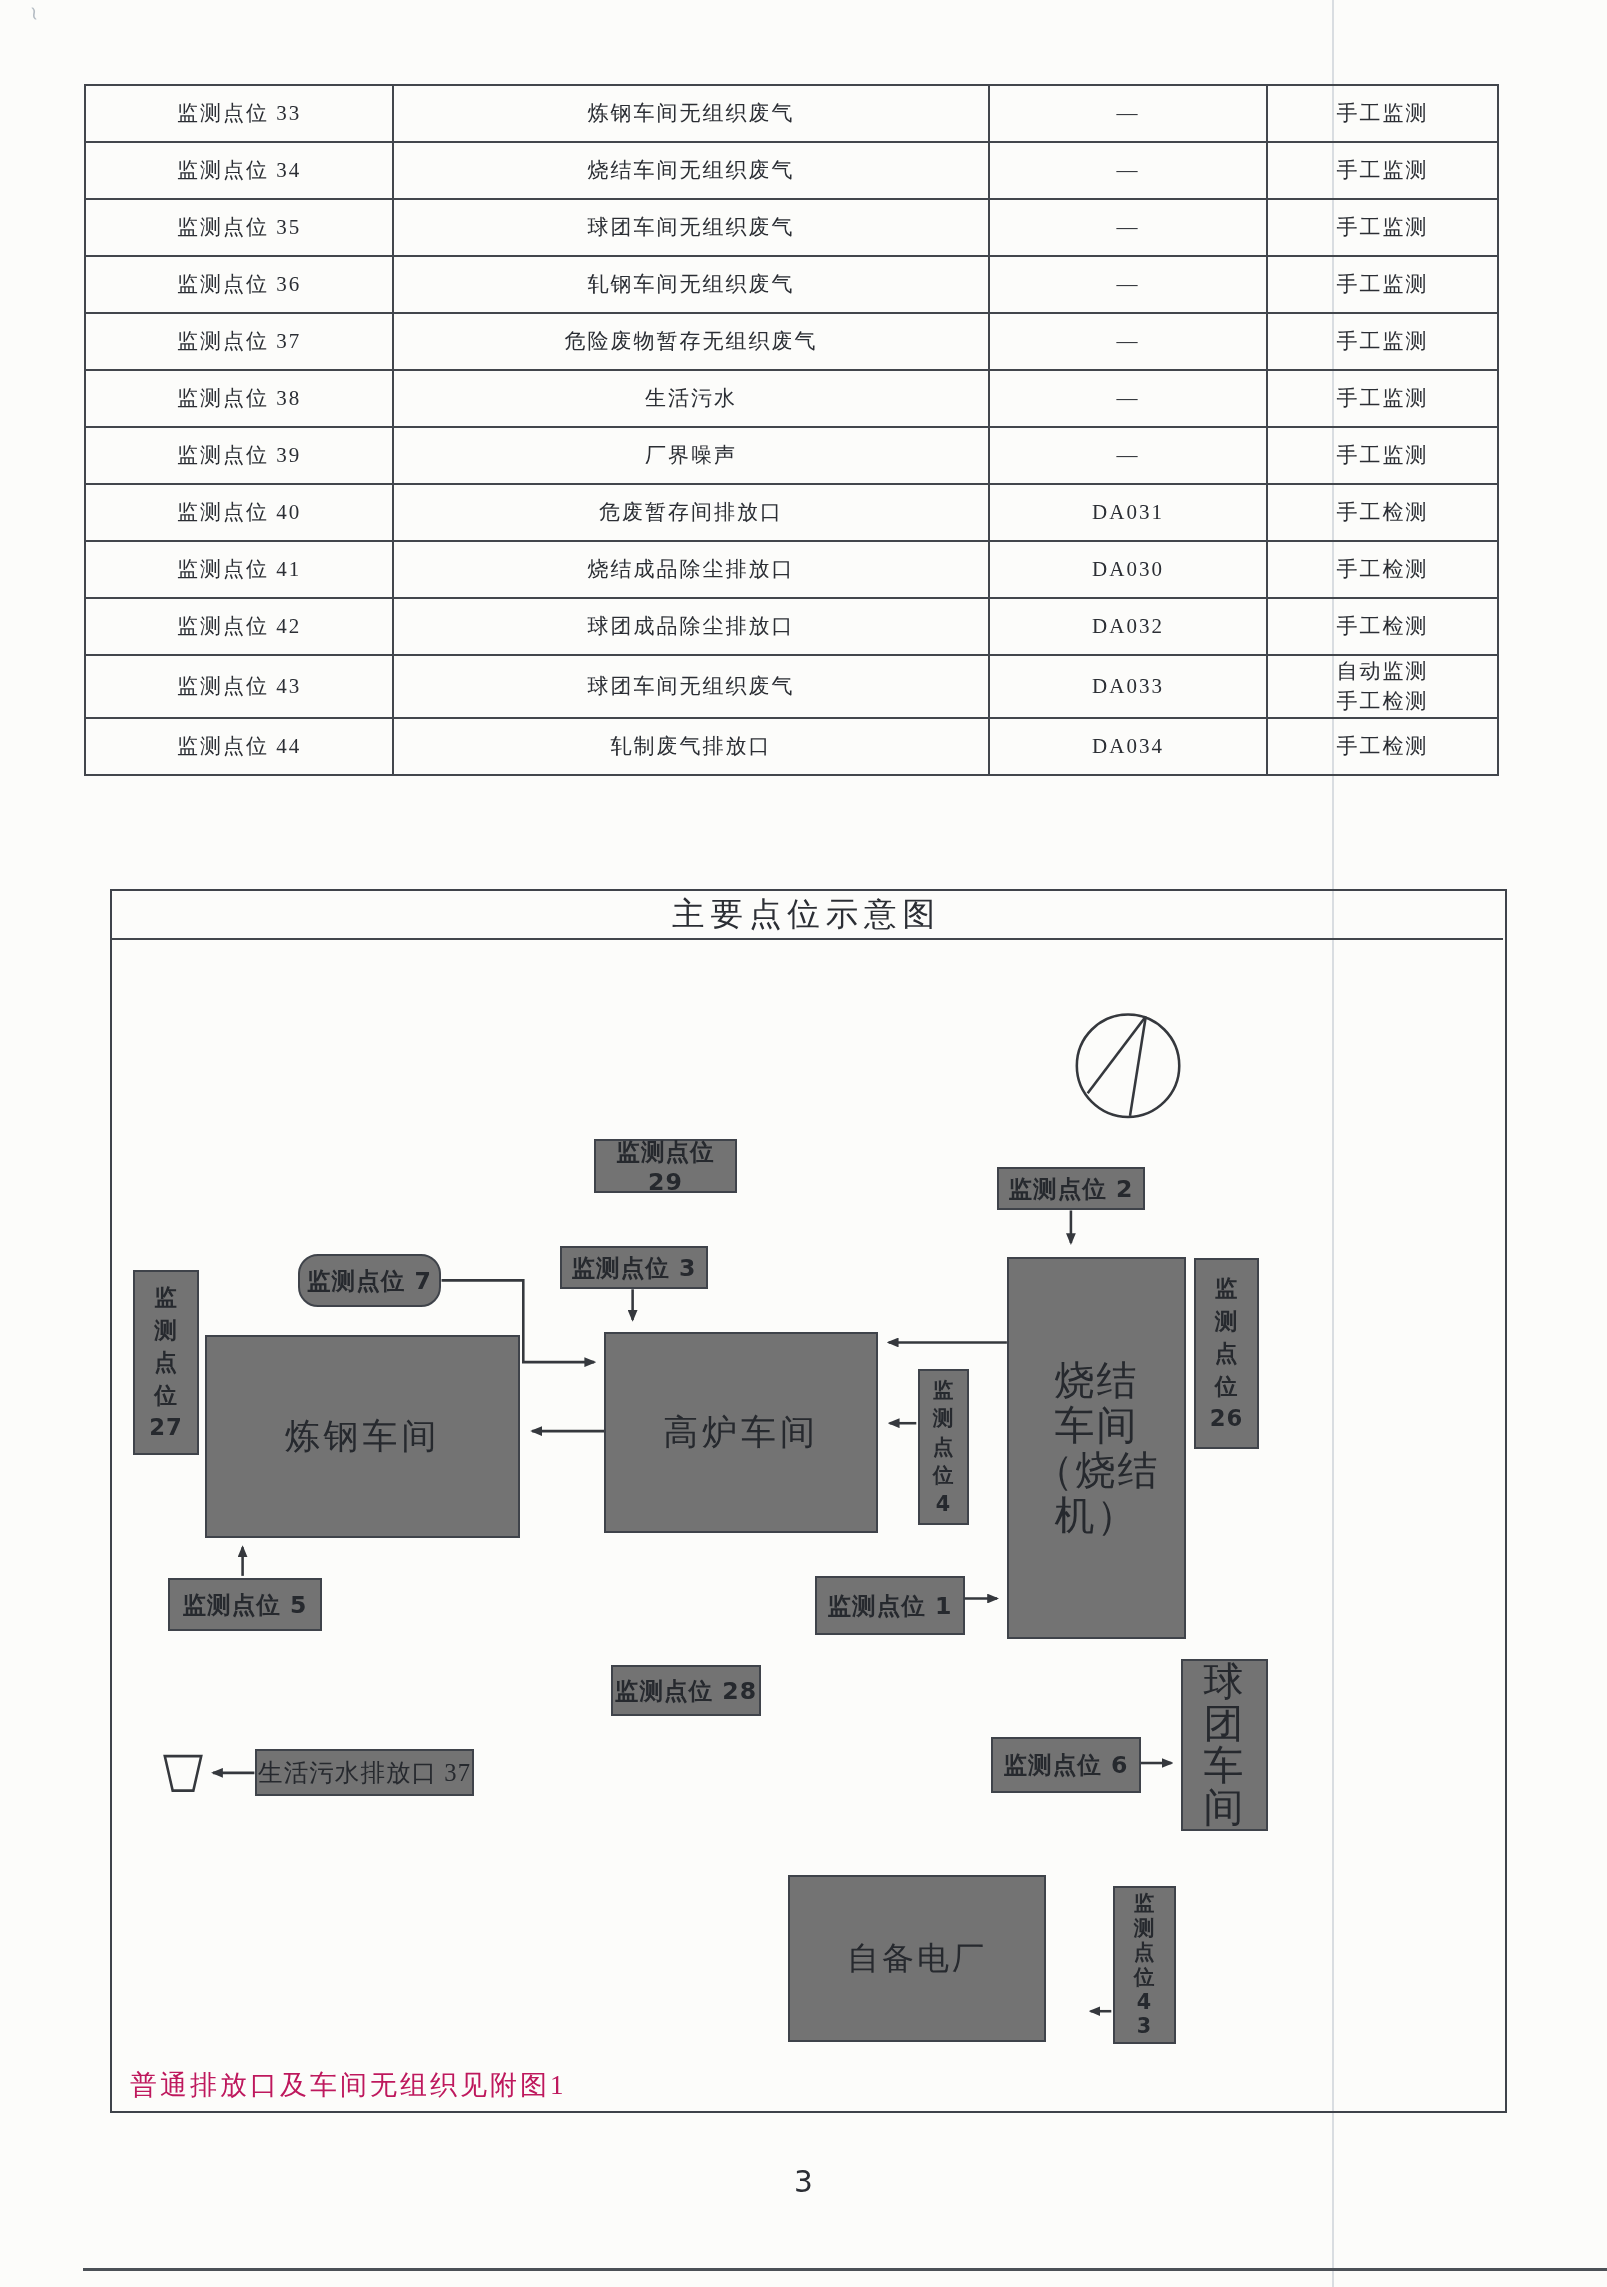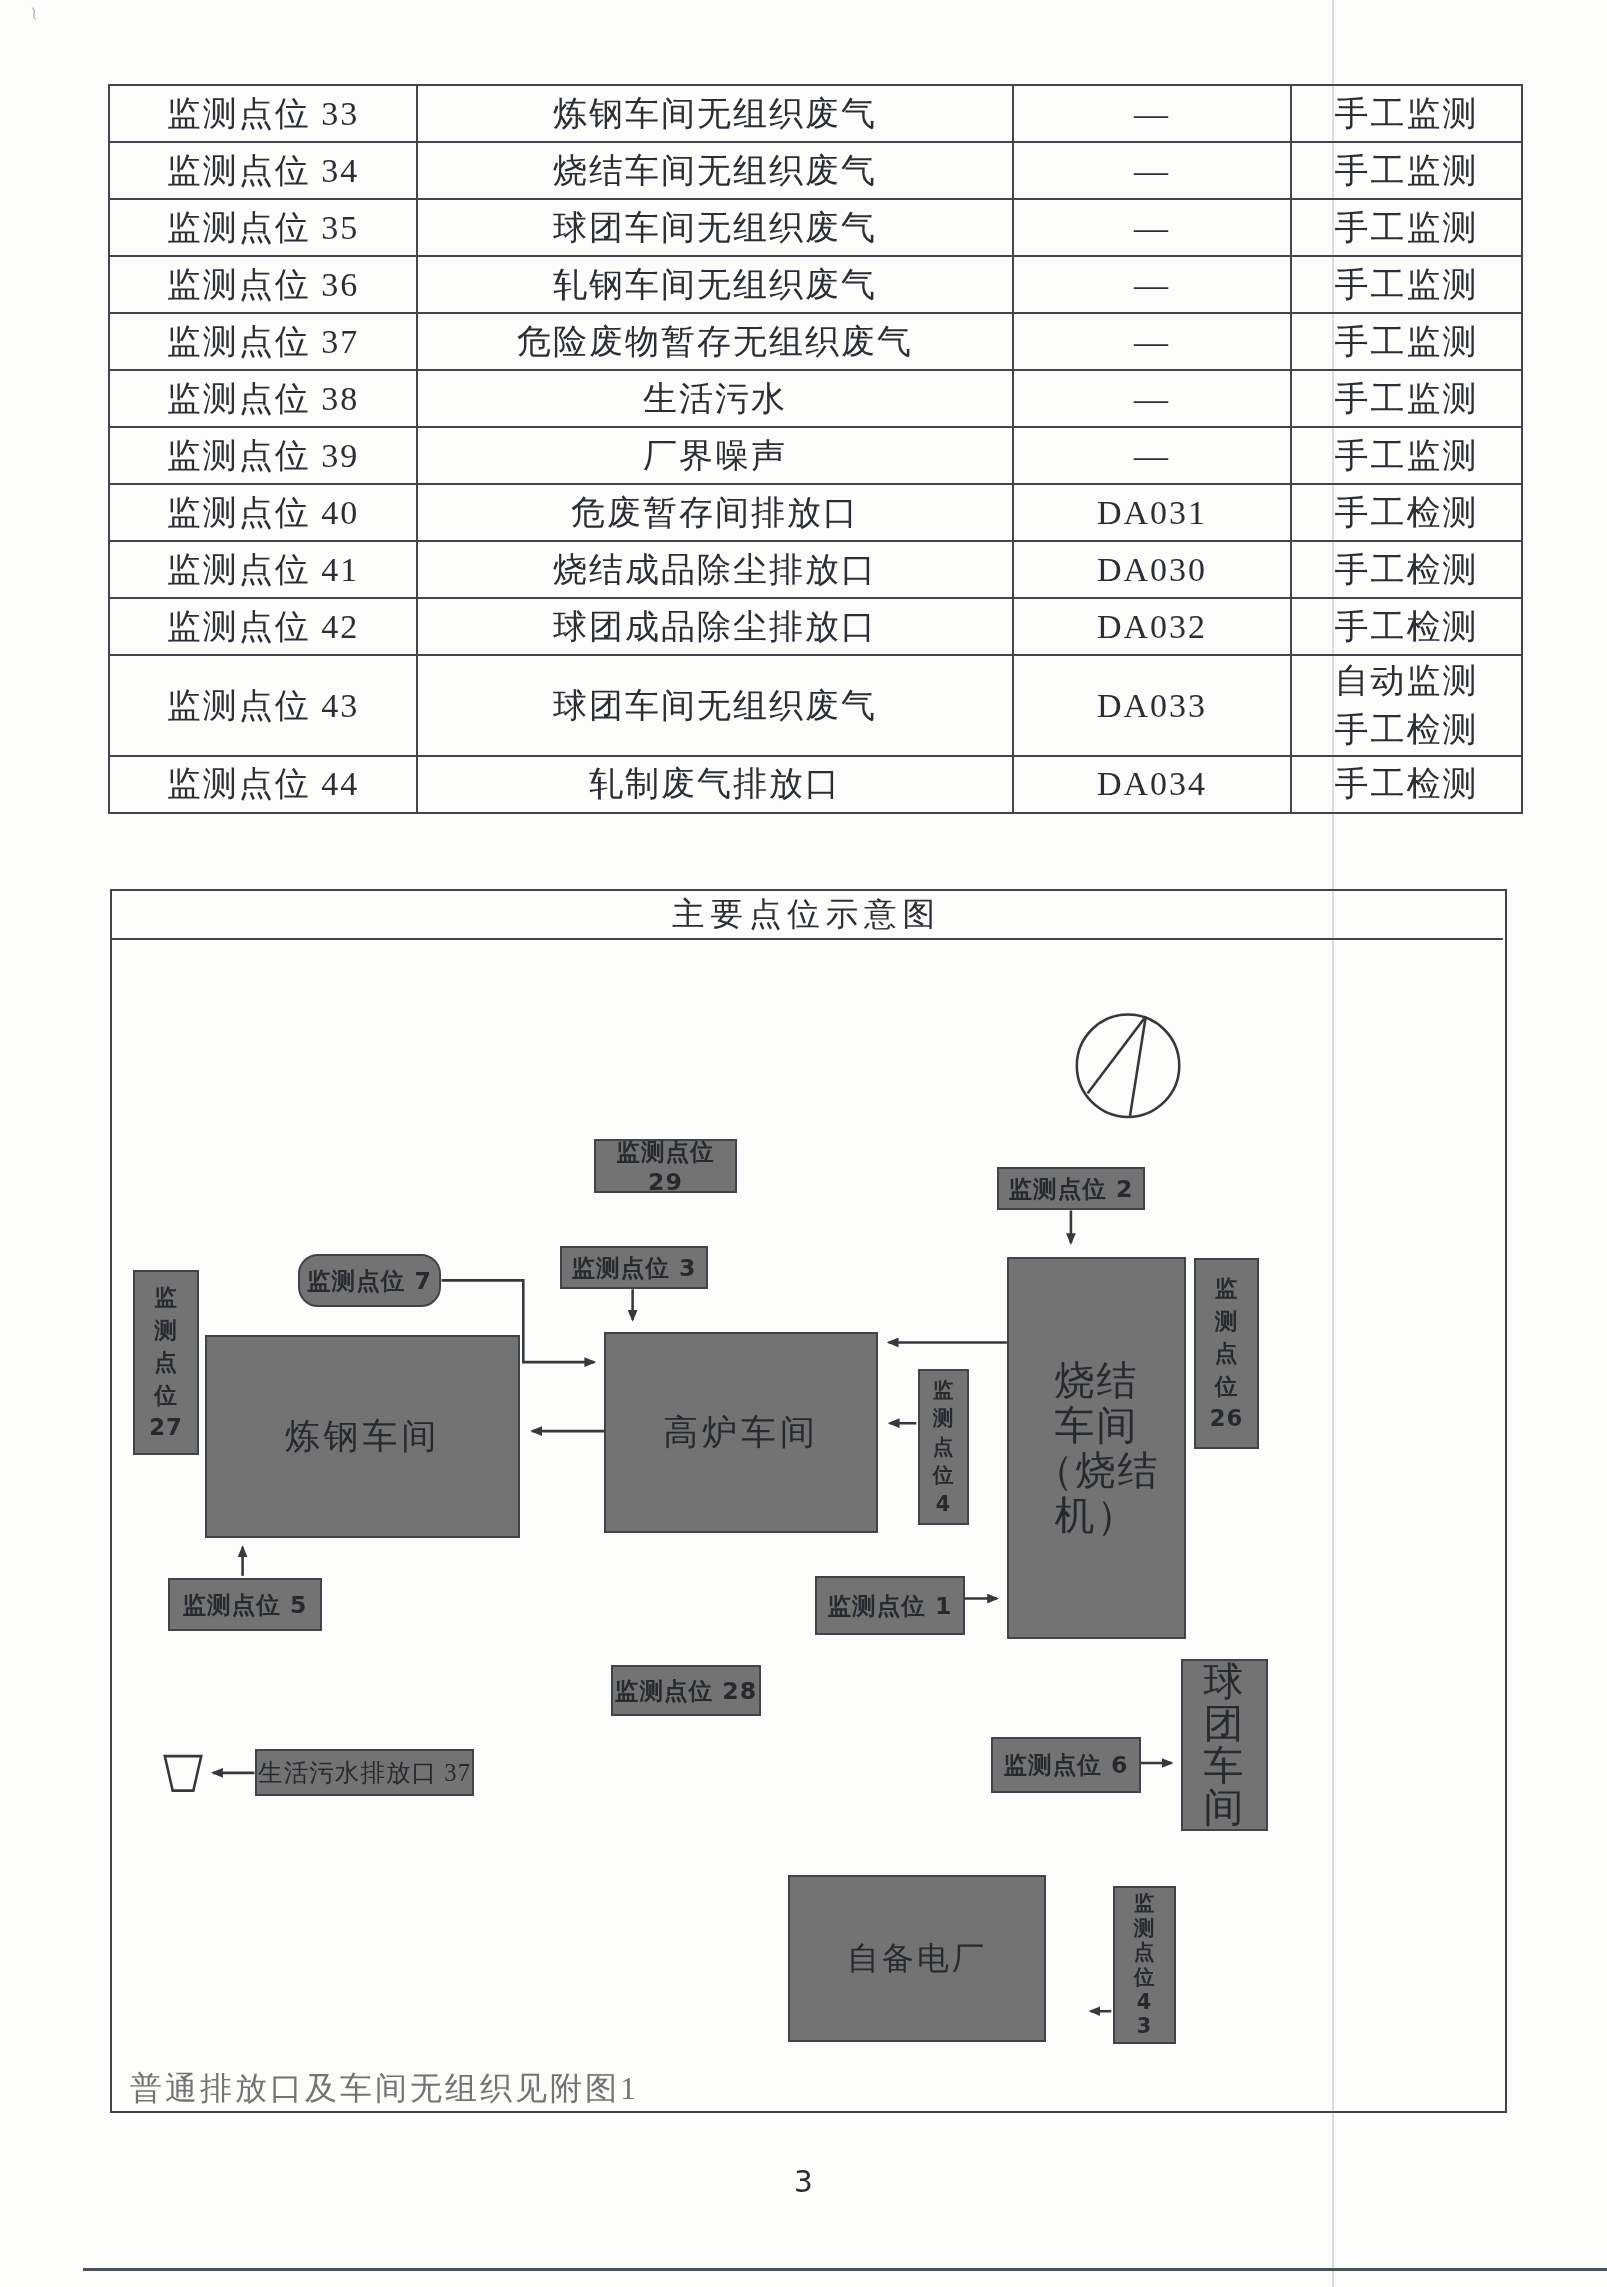--- a/index.html
+++ b/index.html
@@ -9,21 +9,21 @@
     font-family:"Liberation Serif","DejaVu Serif",serif;color:#26292e;
   }
   
   .fold-line{position:absolute;left:1332px;top:0;width:2px;height:2287px;background:rgba(175,185,196,.45);}
   .bottom-scan-line{position:absolute;left:83px;top:2268px;width:1525px;height:3px;background:#4c5157;}
   .corner-mark{position:absolute;left:25.6px;top:2px;color:#b6bdc4;font-size:19.7px;transform:rotate(80deg);font-family:"DejaVu Sans",sans-serif;}
   
   .mon-table{
     position:absolute;left:84px;top:84px;width:1414px;
     border-collapse:collapse;table-layout:fixed;
-    font-size:34px;color:#2b2e34;margin-left:24px;
+    font-size:21px;color:#2b2e34;
   }
   .mon-table td{
     border:2px solid #42464c;text-align:center;vertical-align:middle;
     height:55px;padding:0 5.9px;letter-spacing:2px;white-space:pre-line;line-height:1.45;
   }
   
   .diagram-box{
     position:absolute;left:110px;top:889px;width:1393px;height:1220px;
     border:2px solid #3f434a;background:transparent;
   }
@@ -37,21 +37,21 @@
     display:flex;align-items:center;justify-content:center;
     text-align:center;color:#26292e;box-sizing:border-box;
   }
   .lbl{font-family:"DejaVu Sans","Liberation Sans",sans-serif;font-weight:600;font-size:23.6px;letter-spacing:1px;}
   .vlbl{white-space:pre-line;line-height:32.5px;}
   .big{font-size:35px;letter-spacing:3.9px;}
   .mid{font-size:40px;letter-spacing:2px;white-space:pre-line;line-height:45px;}
   .overlay{position:absolute;left:0;top:0;width:1608px;height:2287px;pointer-events:none;}
   .footnote{
     position:absolute;left:130px;top:2067px;width:690px;
-    font-size:32px;letter-spacing:3px;color:#737373;
+    font-size:27px;letter-spacing:3px;color:#be185d;
   }
   .page-number{
     position:absolute;left:759px;top:2165px;width:89px;text-align:center;
     font-size:29.6px;color:#2b2e34;font-family:"DejaVu Sans",sans-serif;
   }
 </style>
 </head>
 <body>
 
 <div class="page">

